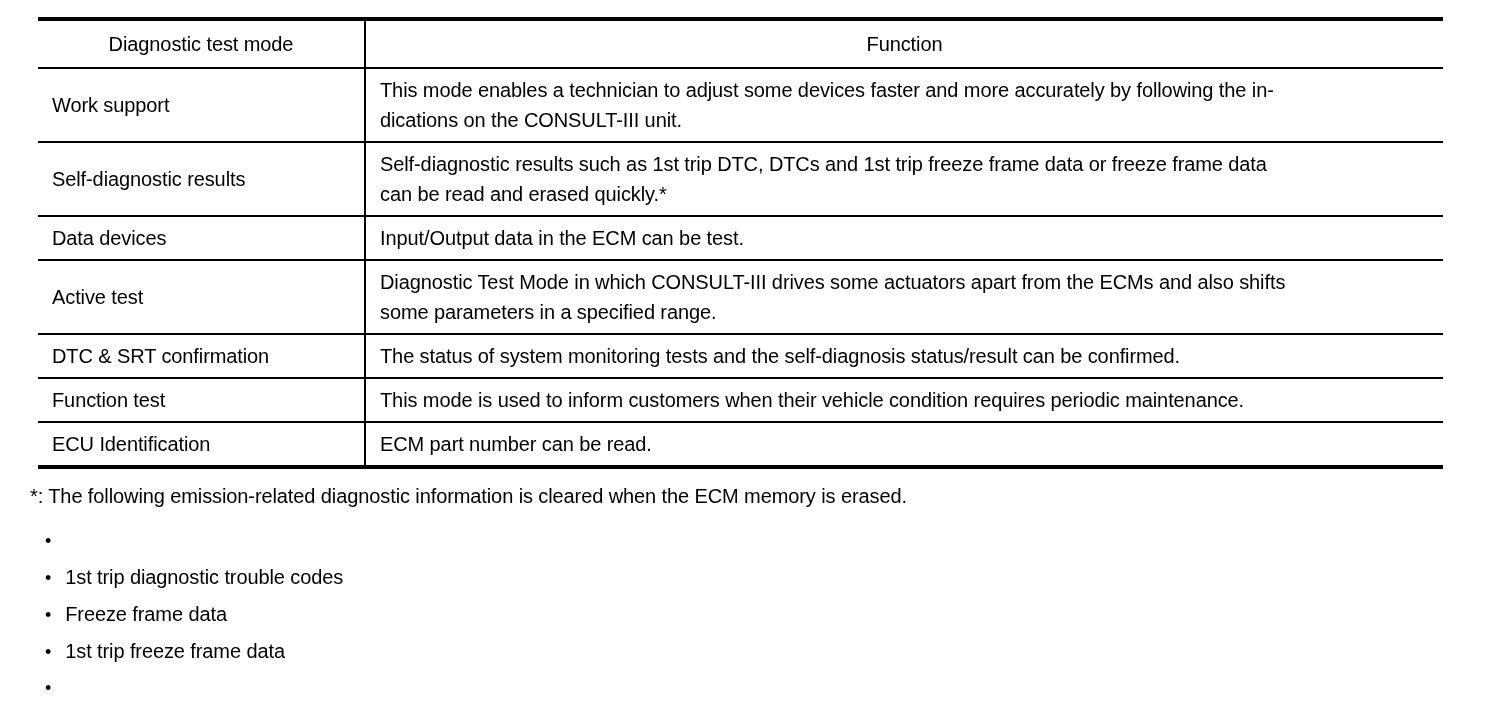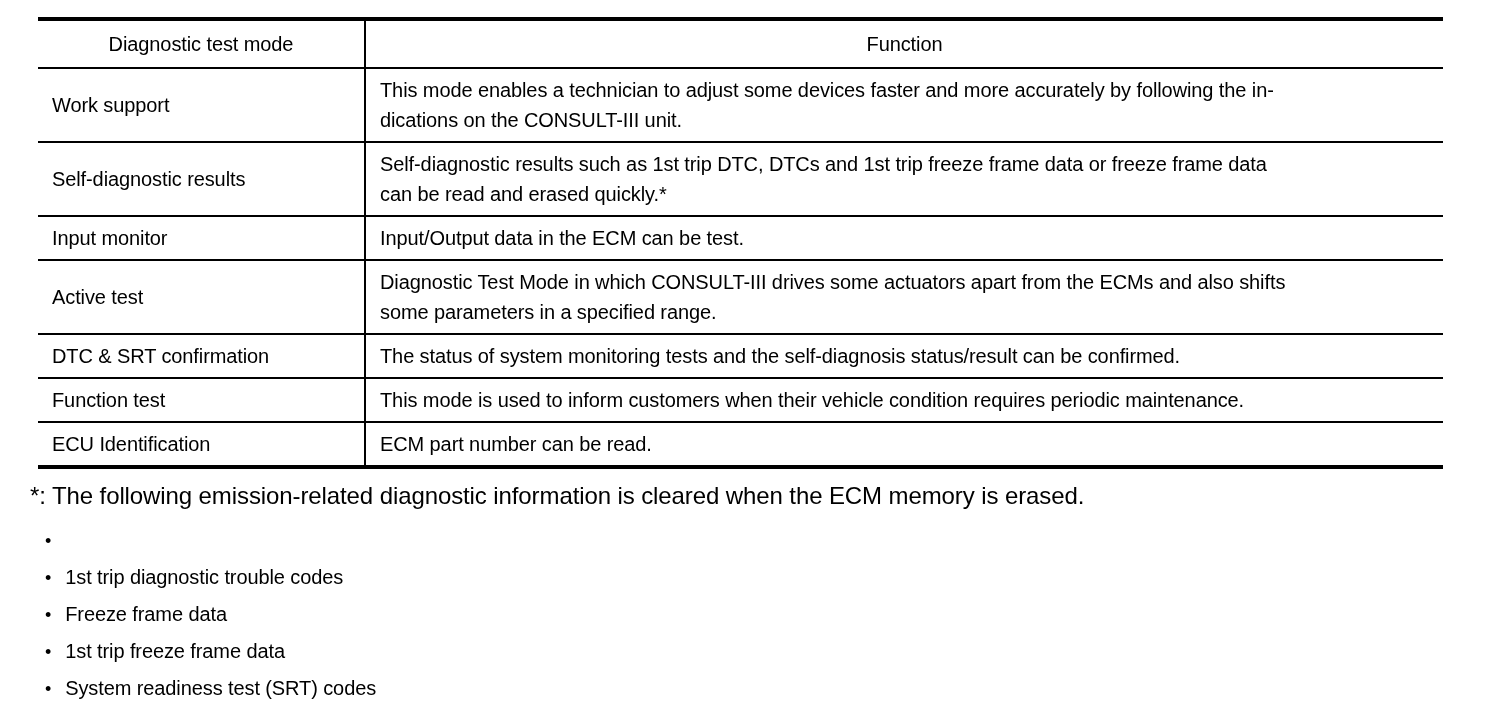--- a/index.html
+++ b/index.html
@@ -47,21 +47,21 @@
   }
   .diag-table th:first-child,
   .diag-table td:first-child {
     border-right: 2px solid #000;
   }
   .func-cell {
     white-space: pre-line;
   }
   .footnote {
     margin: 14px 0 16px 0;
-    font-size: 24px;
+    font-size: 20px;
     line-height: 26px;
     letter-spacing: -0.1px;
   }
   .bullets {
     list-style: none;
     margin: 20px 0 0 0;
     padding: 0;
   }
   .bullets li {
     display: flex;
@@ -100,21 +100,21 @@
 dications on the CONSULT-III unit.</td>
   </tr>
 
   <tr>
     <td class="mode-cell">Self-diagnostic results</td>
     <td class="func-cell">Self-diagnostic results such as 1st trip DTC, DTCs and 1st trip freeze frame data or freeze frame data
 can be read and erased quickly.*</td>
   </tr>
 
   <tr>
-    <td class="mode-cell">Input monitor</td>
+    <td class="mode-cell">Data devices</td>
     <td class="func-cell">Input/Output data in the ECM can be test.</td>
   </tr>
 
   <tr>
     <td class="mode-cell">Active test</td>
     <td class="func-cell">Diagnostic Test Mode in which CONSULT-III drives some actuators apart from the ECMs and also shifts
 some parameters in a specified range.</td>
   </tr>
 
   <tr>
@@ -151,18 +151,17 @@
     <span class="bullet-text">Freeze frame data</span>
   </li>
 
   <li>
     <span class="dot">•</span>
     <span class="bullet-text">1st trip freeze frame data</span>
   </li>
 
   <li>
     <span class="dot">•</span>
-    <span class="bullet-text">System readiness test (SRT) codes</span>
   </li>
 
 </ul>
 
 </div>
 
 </body></html>

